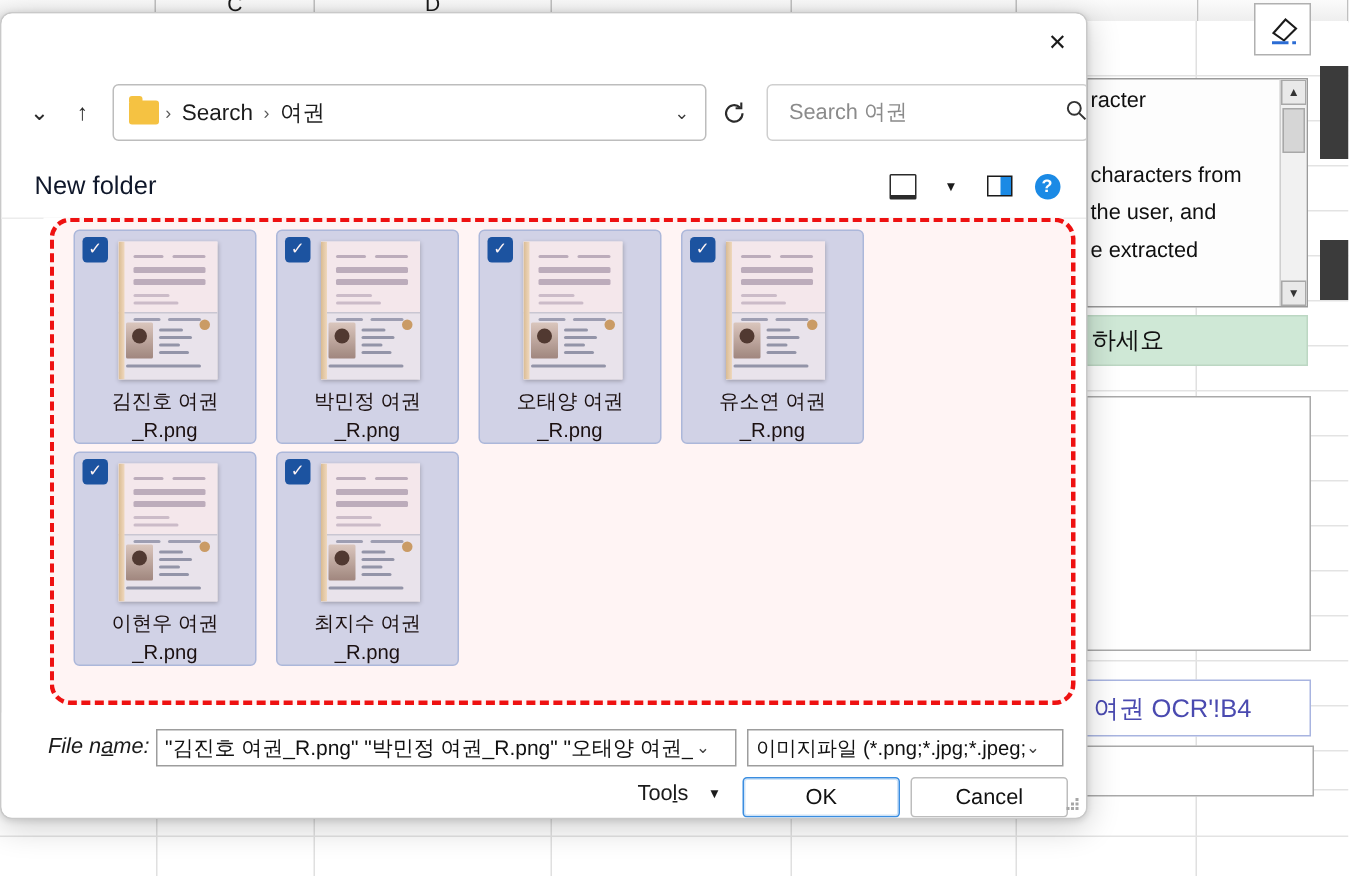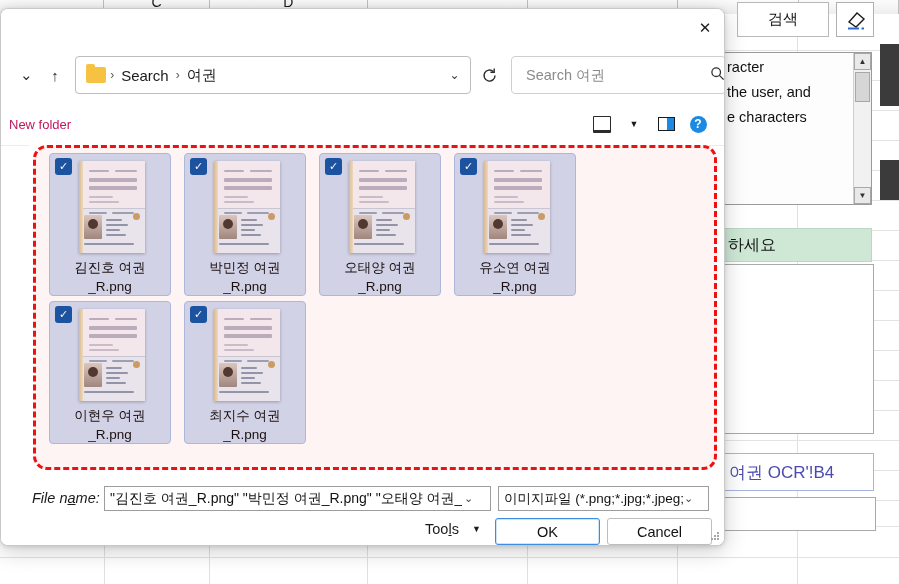--- a/index.html
+++ b/index.html
@@ -80,21 +80,21 @@
     font-size: 8px; color: #333;
   }
   .bg-scroll .sb-arrow.up { top: 0; }
   .bg-scroll .sb-arrow.down { bottom: 0; }
   .bg-scroll .sb-thumb {
     position: absolute; left: 1px; top: 19px; width: 15px; height: 30px;
     background: #d6d6d6; border: 1px solid #a8a8a8; box-sizing: border-box;
   }
 
   .bg-greenfield {
-    position: absolute; left: 724px; top: 228px; width: 148px; height: 34px;
+    position: absolute; left: 724px; top: 210px; width: 148px; height: 34px;
     background: #cfe8d6; border: 1px solid #bcd7c3;
     font-size: 16px; color: #111;
     display: flex; align-items: center; padding-left: 3px;
     box-sizing: border-box;
   }
   .bg-whitebox1 {
     position: absolute; left: 724px; top: 264px; width: 148px; height: 168px;
     background: #ffffff; border: 1px solid #a9a9a9;
   }
   .bg-bluefield {
@@ -212,21 +212,21 @@
   .search-ico { margin-left: 4px; color: #333; font-size: 14px; }
 
   
   .dlg-cmdbar {
     position: absolute; left: 0; top: 94px; width: 725px; height: 42px;
     background: #ffffff;
     border-bottom: 1px solid #ececec;
     display: flex; align-items: center;
   }
   .cmd-newfolder {
-    margin-left: 8px; font-size: 13px; color: #be185d; cursor: pointer;
+    margin-left: 22px; font-size: 17px; color: #0f172a; cursor: pointer;
   }
   .cmd-right { margin-left: auto; display: flex; align-items: center; margin-right: 14px; gap: 4px; }
   .cmd-icon {
     width: 28px; height: 26px; display: flex; align-items: center; justify-content: center;
     cursor: pointer; border-radius: 4px;
   }
   .ico-view {
     width: 16px; height: 13px; border: 1.6px solid #2b2b2b; border-radius: 1px;
     border-bottom-width: 3px;
   }
@@ -443,35 +443,35 @@
     <div class="gl-h" style="top:336px"></div>
     <div class="gl-h" style="top:366px"></div>
     <div class="gl-h" style="top:396px"></div>
     <div class="gl-h" style="top:426px"></div>
     <div class="gl-h" style="top:456px"></div>
     <div class="gl-h" style="top:486px"></div>
   </div>
 
   <div style="position:absolute;left:-4px;top:16px;font-size:15px;color:#111;">택하세요.</div>
 
-  <div class="bg-searchbtn">검색</div>
   <div class="bg-eraser">
     <svg width="24" height="22" viewBox="0 0 24 22" aria-hidden="true">
       <path d="M6 13 L14 4 L21 10 L13 18 Z" fill="#ffffff" stroke="#1b1b1b" stroke-width="1.4"></path>
       <line x1="5" y1="19.5" x2="16" y2="19.5" stroke="#2b6cd4" stroke-width="2"></line>
       <line x1="18.5" y1="19.5" x2="21" y2="19.5" stroke="#2b6cd4" stroke-width="2"></line>
     </svg>
   </div>
   <div class="bg-darkblock" style="left:880px;top:44px;width:19px;height:62px"></div>
   <div class="bg-darkblock" style="left:880px;top:160px;width:19px;height:40px"></div>
 
   <div class="bg-textarea">
     <div class="ta-line">racter</div>
+    <div class="ta-line" style="margin-top:25px">characters from</div>
     <div class="ta-line">the user, and</div>
-    <div class="ta-line">e characters</div>
+    <div class="ta-line">e extracted</div>
     <div class="bg-scroll">
       <div class="sb-arrow up">▲</div>
       <div class="sb-thumb"></div>
       <div class="sb-arrow down">▼</div>
     </div>
   </div>
 
   <div class="bg-greenfield">하세요</div>
   <div class="bg-whitebox1"></div>
   <div class="bg-bluefield">여권 OCR'!B4</div>

